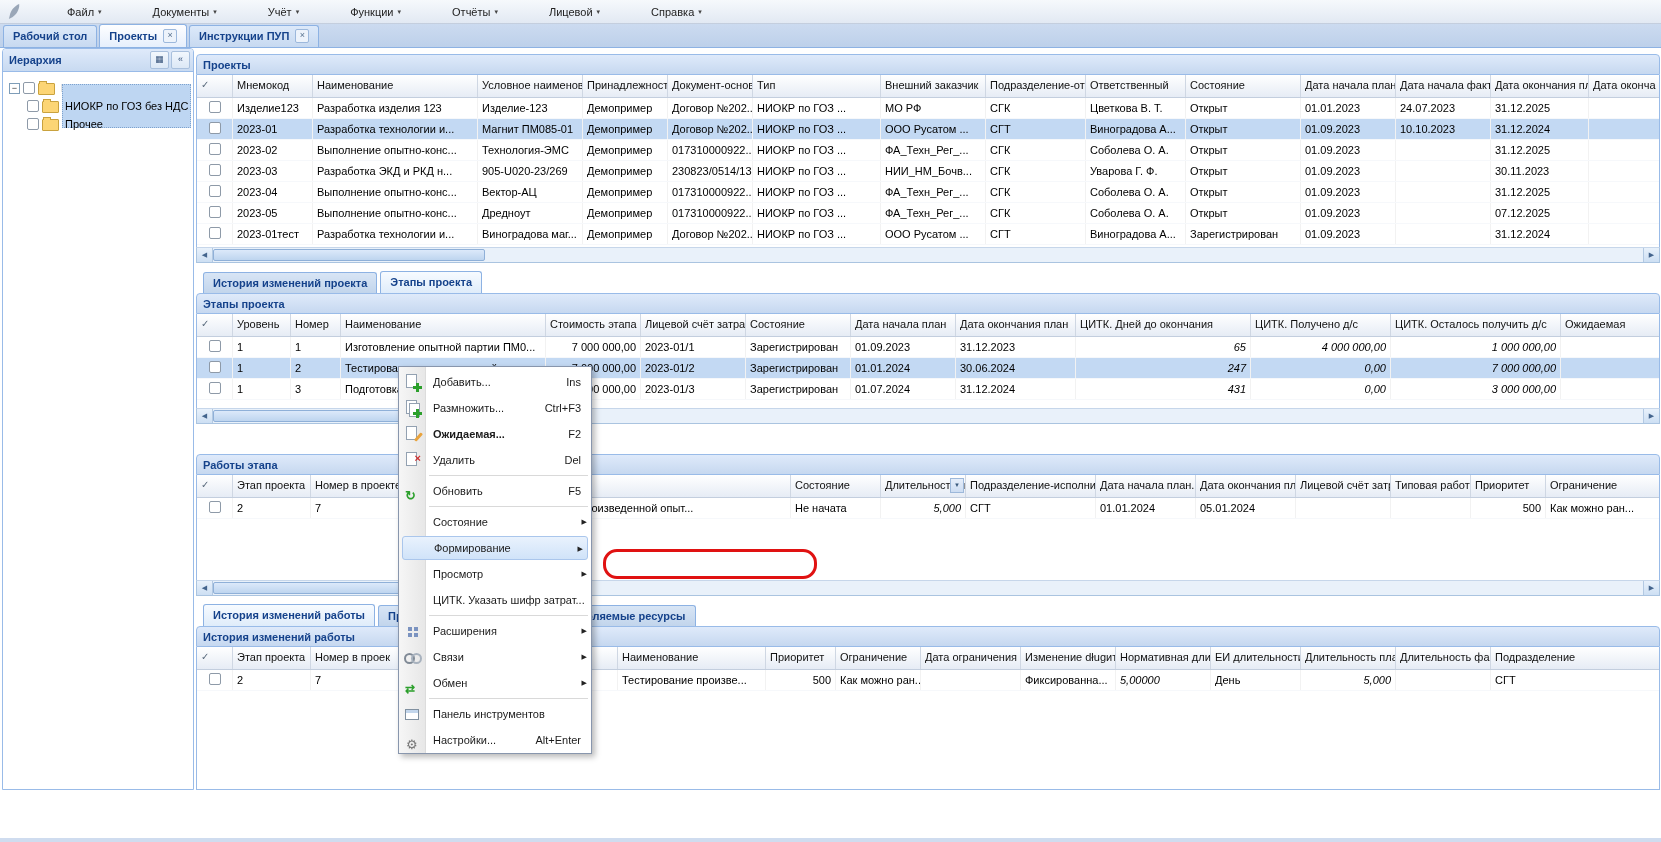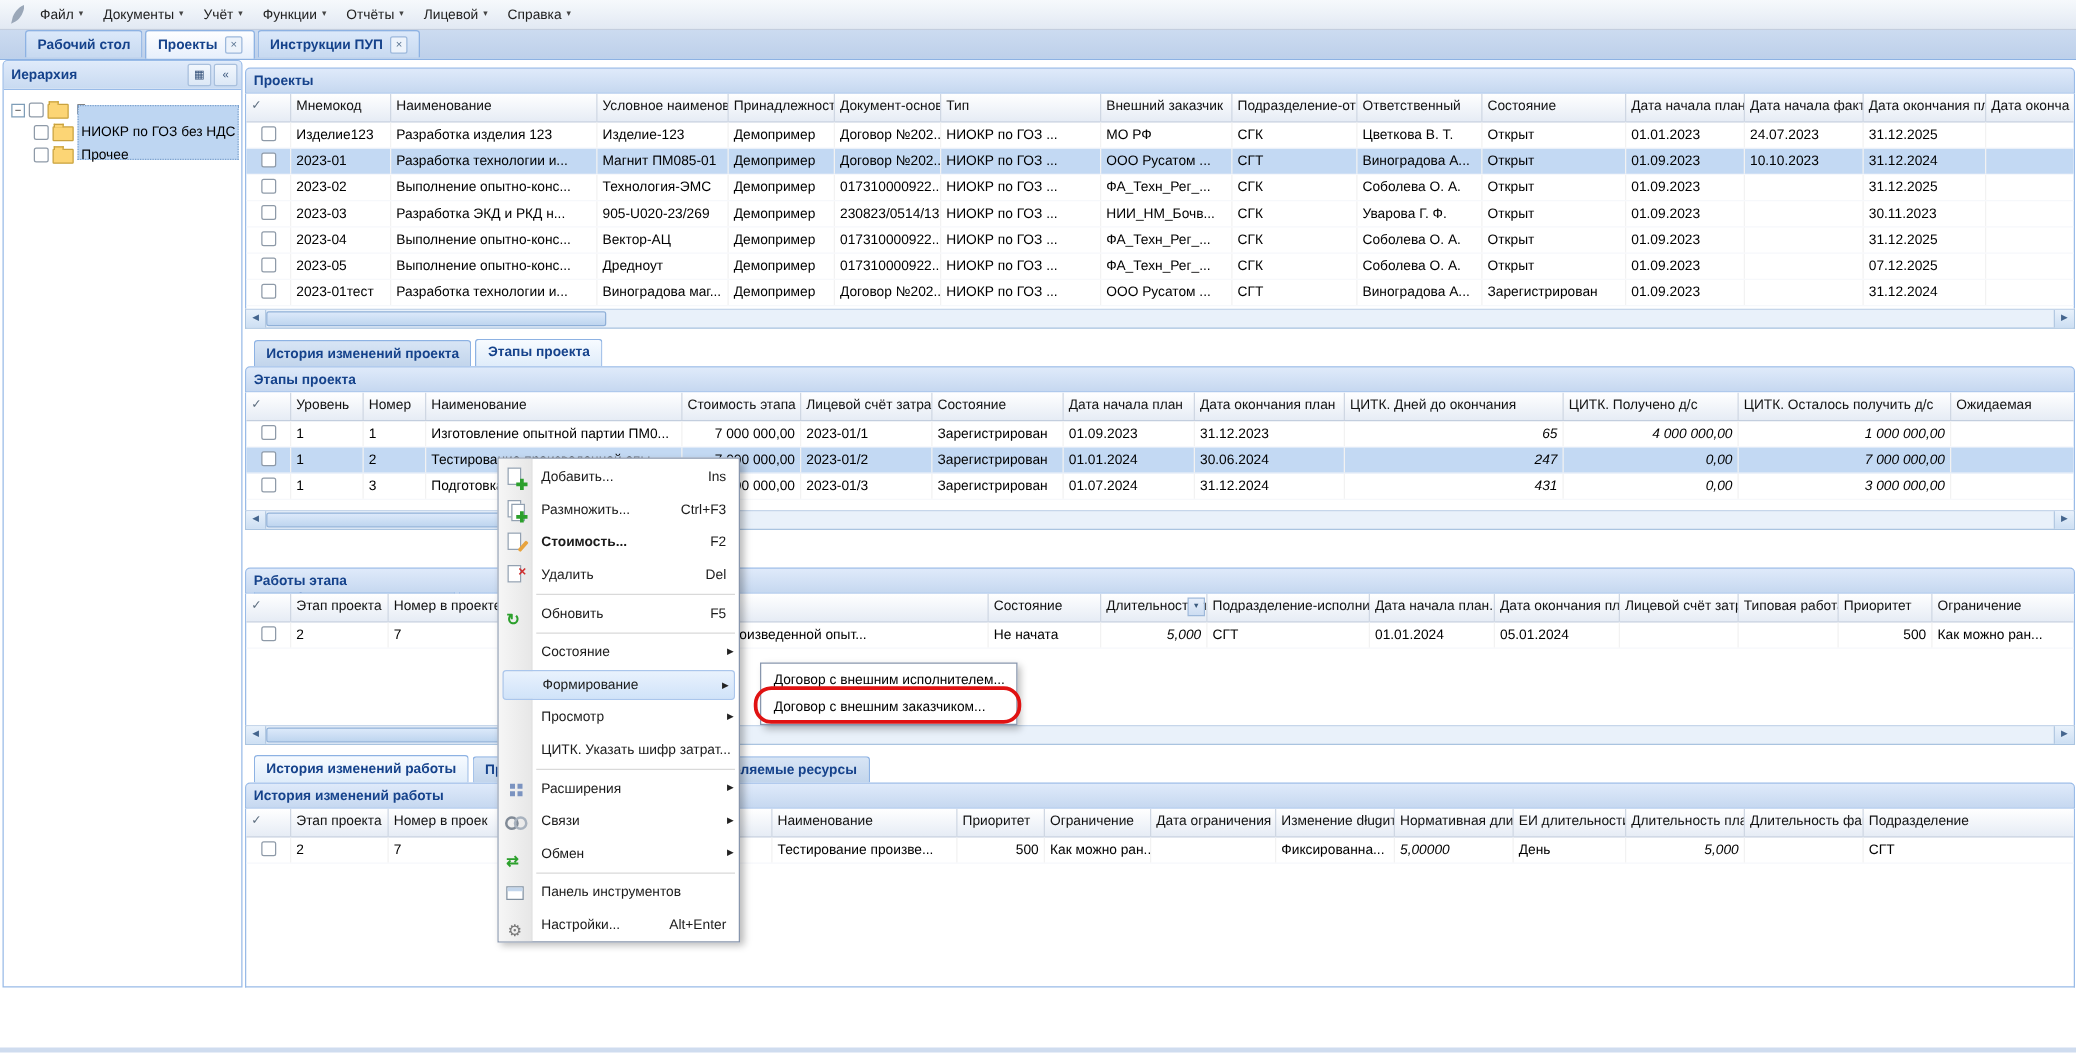--- a/index.html
+++ b/index.html
@@ -4,27 +4,27 @@
 <style>
   html,body{margin:0;padding:0;background:#fff;}
   body{width:1661px;height:842px;overflow:hidden;font-family:"Liberation Sans",sans-serif;font-size:11px;color:#000;}
   #app{position:relative;width:1661px;height:842px;background:#fff;}
 
   
   .menubar{position:absolute;left:0;top:0;width:100%;height:24px;box-sizing:border-box;
     background:linear-gradient(#f6f9fc,#e2e9f3);border-bottom:1px solid #c4cede;
     display:flex;align-items:center;padding-left:4px;}
   .logo{width:20px;height:20px;display:flex;align-items:center;justify-content:center;}
-  .mitem{padding:3px 8px;color:#222;display:flex;align-items:center;gap:4px;cursor:default;}
+  .mitem{padding:3px 8px;color:#222;display:flex;align-items:center;gap:4px;cursor:default;margin-left:35px;}
   .caret{font-size:7px;color:#444;line-height:1;}
 
   
   .tabbar{position:absolute;left:0;top:24px;width:100%;height:24px;box-sizing:border-box;
     background:linear-gradient(#ccdbf0,#bdd0ea);border-bottom:1px solid #8db2e3;
-    display:flex;align-items:flex-start;gap:2px;padding-left:20px;}
+    display:flex;align-items:center;gap:2px;padding-left:3px;}
   .mtab{height:21px;display:flex;align-items:center;gap:6px;padding:0 9px;
     background:linear-gradient(#dce9fa,#c7d9f0);border:1px solid #8db2e3;border-bottom:none;
     border-radius:3px 3px 0 0;color:#15428b;font-weight:bold;}
   .mtab.active{background:linear-gradient(#fefeff,#e6effc);height:22px;}
   .tclose{width:12px;height:12px;border:1px solid #9cb8dc;background:#edf3fb;border-radius:2px;
     font-size:9px;line-height:10px;text-align:center;color:#56718f;font-weight:normal;}
 
   
   .sidebar{position:absolute;left:2px;top:48px;width:192px;height:742px;box-sizing:border-box;
     border:1px solid #99bbe8;background:#fff;border-radius:4px 4px 0 0;}
@@ -571,21 +571,21 @@
           <i class="g-plus"></i>
         </span>
       <span class="ml">Размножить...</span>
       <span class="ms">Ctrl+F3</span>
     </div>
     <div class="mrow bold">
       <span class="ic">
           <i class="g-page"></i>
           <i class="g-pencil"></i>
         </span>
-      <span class="ml">Стоимость...</span>
+      <span class="ml">Ожидаемая...</span>
       <span class="ms">F2</span>
     </div>
     <div class="mrow">
       <span class="ic">
           <i class="g-page"></i>
           <i class="g-x">×</i>
         </span>
       <span class="ml">Удалить</span>
       <span class="ms">Del</span>
     </div>
@@ -645,21 +645,17 @@
     </div>
     <div class="mrow">
       <span class="ic">
           <i class="g-gear">⚙</i>
         </span>
       <span class="ml">Настройки...</span>
       <span class="ms">Alt+Enter</span>
     </div>
   </div>
 
-  <div class="smenu">
-    <div class="srow">Договор с внешним исполнителем...</div>
-    <div class="srow">Договор с внешним заказчиком...</div>
-  </div>
 
   <div class="ring"></div>
 
   <div class="bottom-edge"></div>
 </div>
 
 </body></html>

